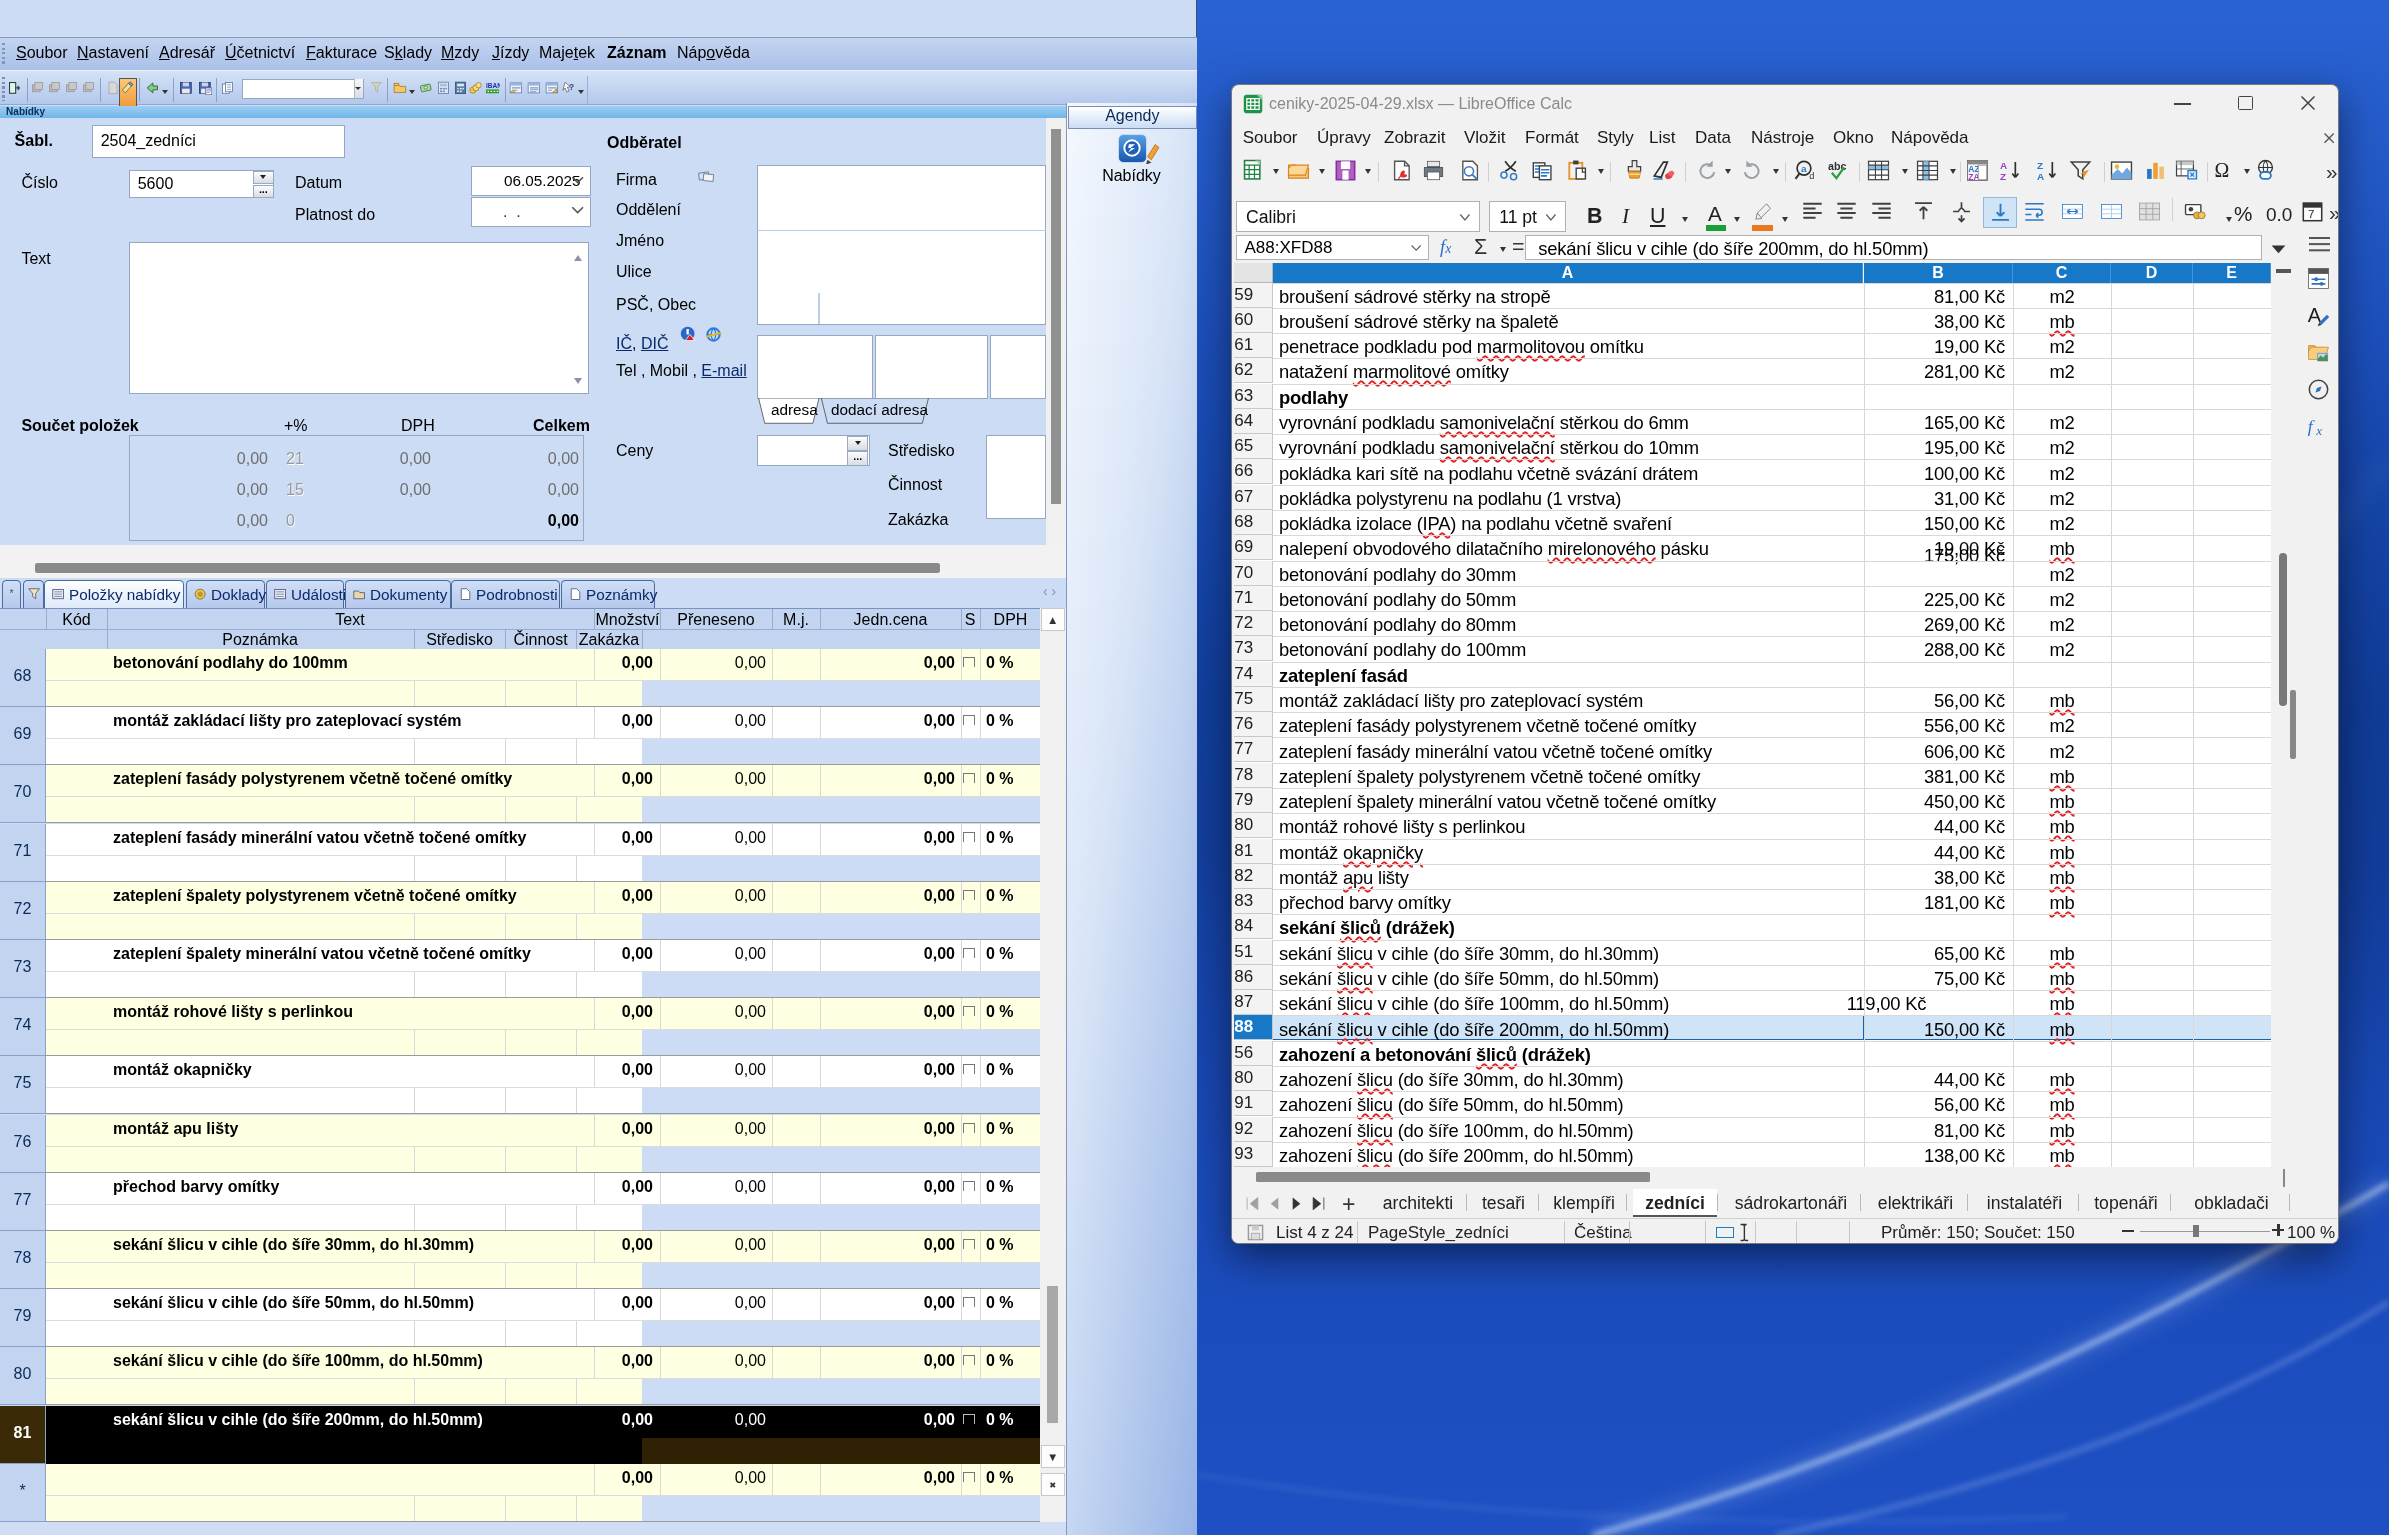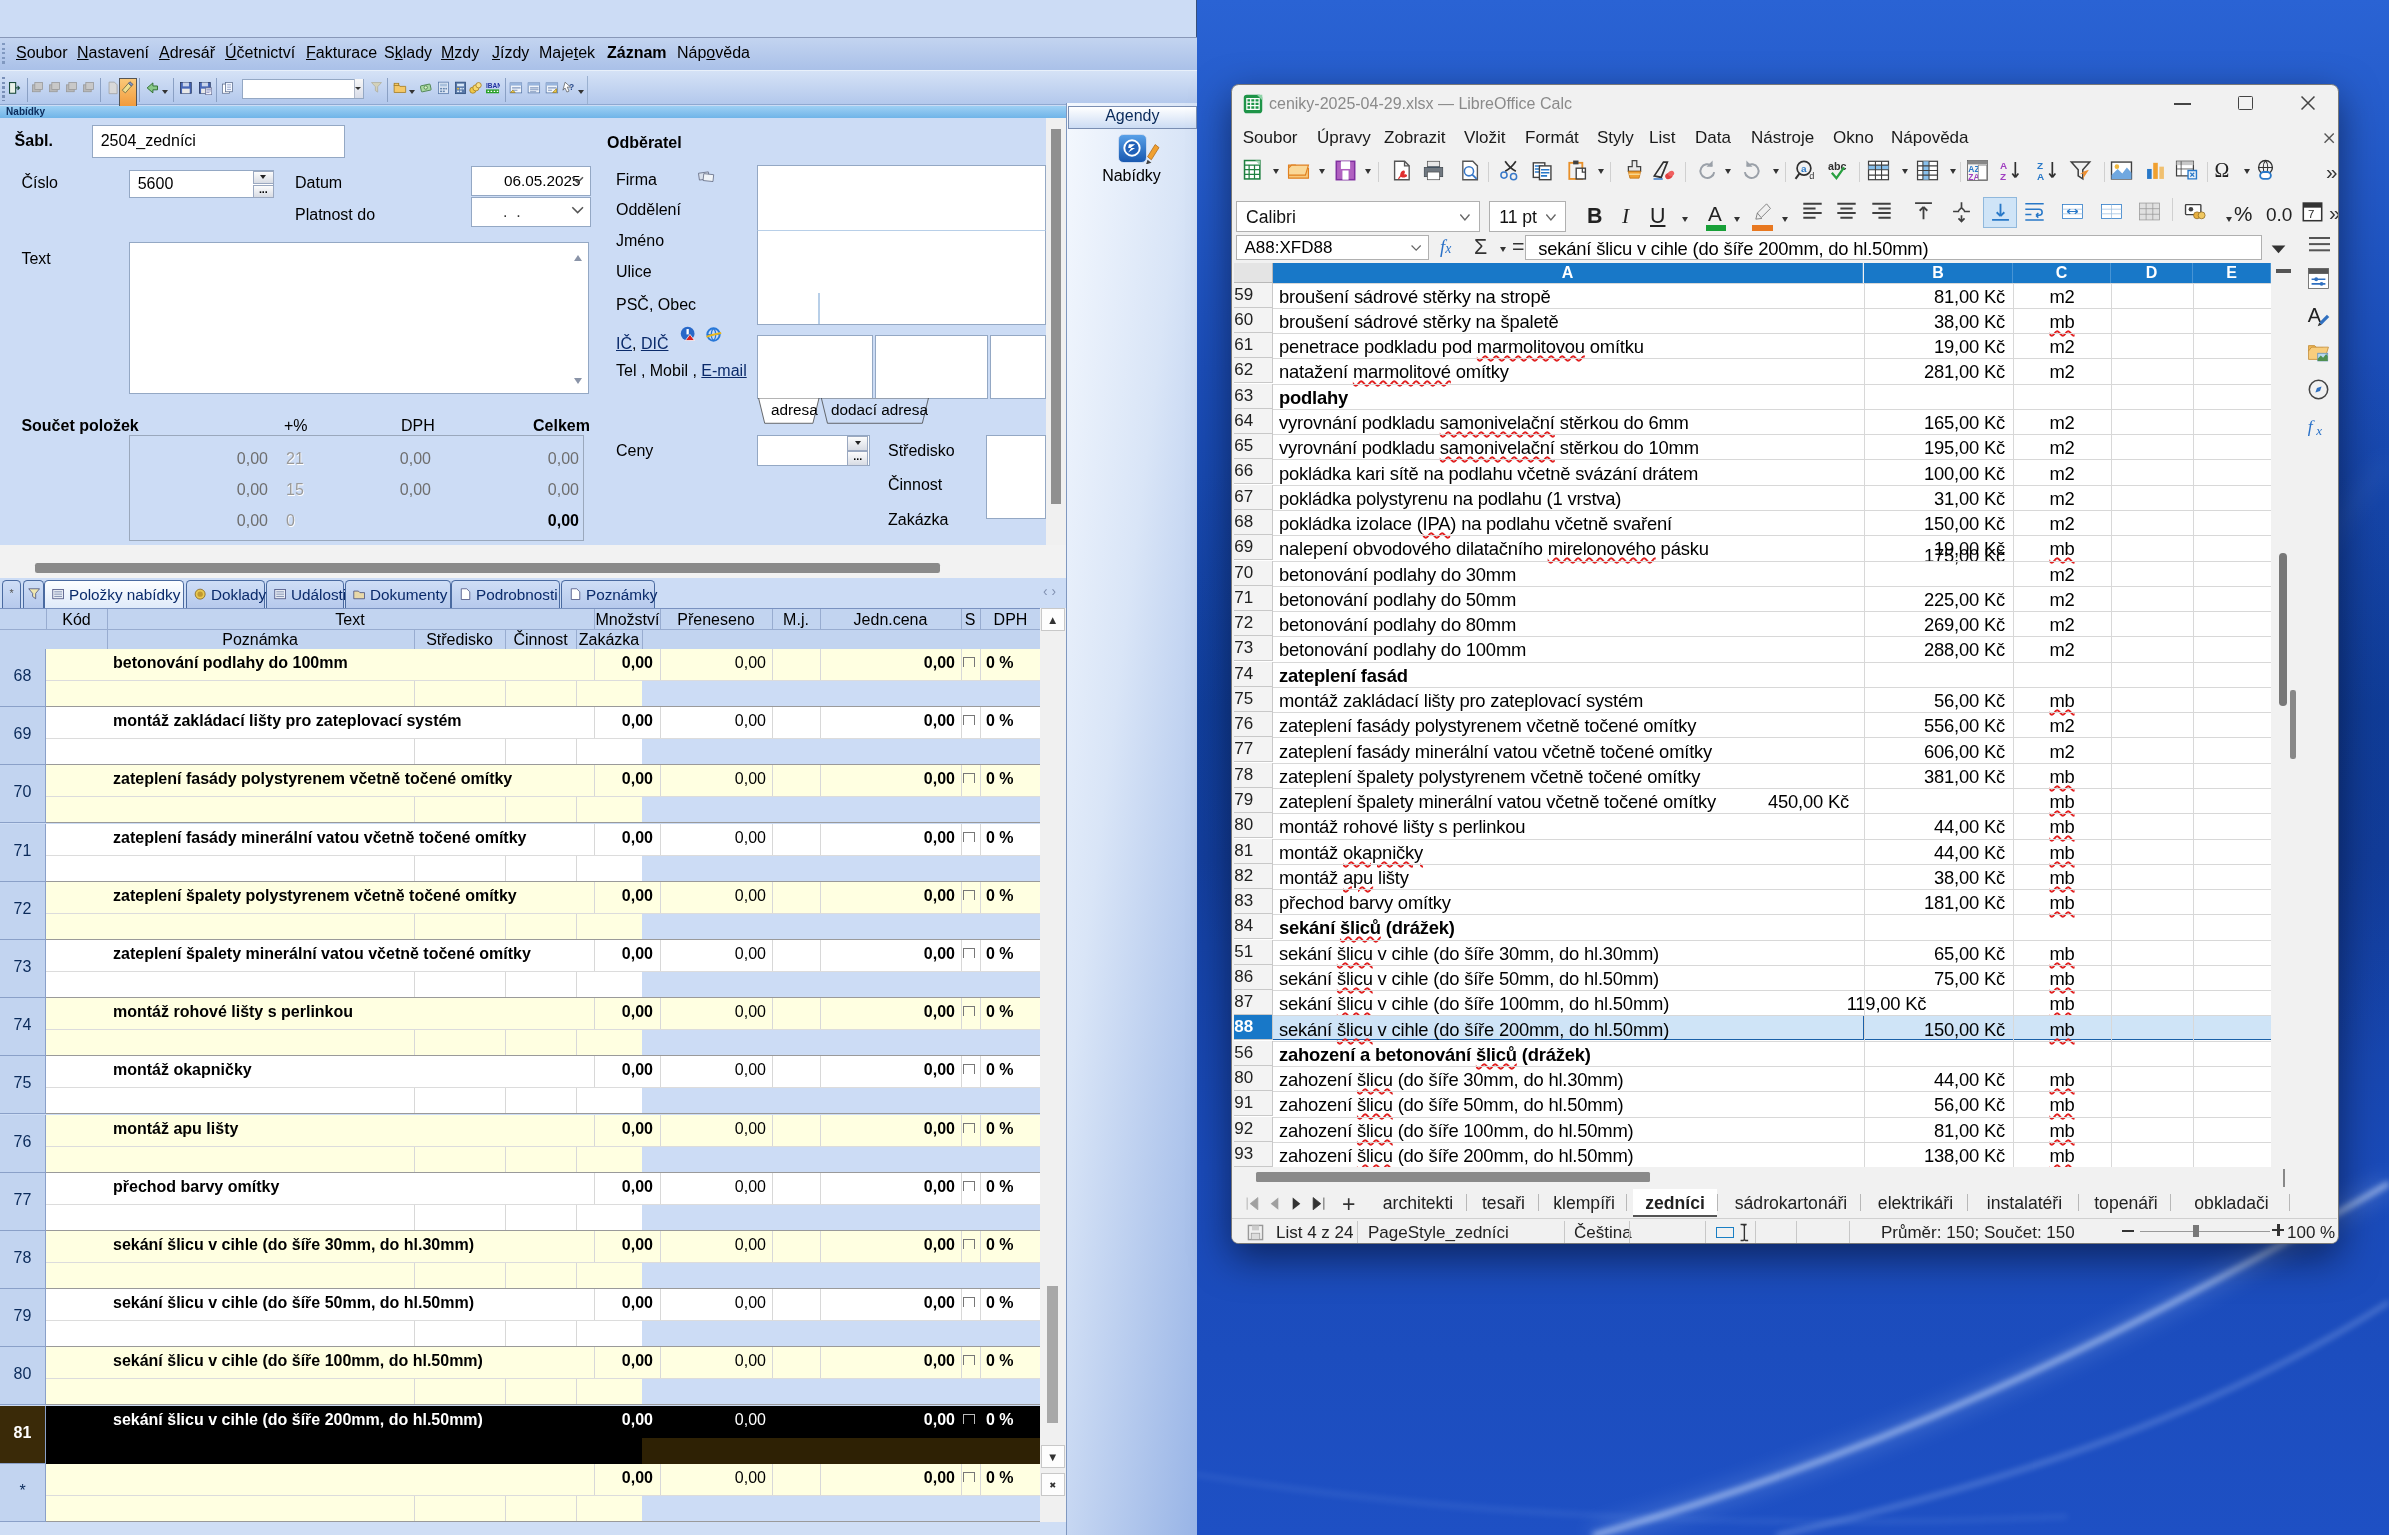--- a/index.html
+++ b/index.html
@@ -1176,21 +1176,21 @@
     <div class="rowhdr" style="top:678px;height:25px;">
       <div>78</div>
     </div>
     <div class="crow" style="left:47px;top:681px;">zateplení špalety polystyrenem včetně točené omítky</div>
     <div class="crow" style="left:536px;top:681px;width:237px;text-align:right;">381,00 Kč</div>
     <div class="crow" style="left:781px;top:681px;width:98px;text-align:center;"><span class="red">mb</span></div>
     <div class="rowhdr" style="top:703px;height:25px;">
       <div>79</div>
     </div>
     <div class="crow" style="left:47px;top:706px;">zateplení špalety minerální vatou včetně točené omítky</div>
-    <div class="crow" style="left:536px;top:706px;width:237px;">450,00 Kč</div>
+    <div class="crow" style="left:536px;top:706px;width:237px;text-align:right;">450,00 Kč</div>
     <div class="crow" style="left:781px;top:706px;width:98px;text-align:center;"><span class="red">mb</span></div>
     <div class="rowhdr" style="top:728px;height:25px;">
       <div>80</div>
     </div>
     <div class="crow" style="left:47px;top:731px;">montáž rohové lišty s perlinkou</div>
     <div class="crow" style="left:536px;top:731px;width:237px;text-align:right;">44,00 Kč</div>
     <div class="crow" style="left:781px;top:731px;width:98px;text-align:center;"><span class="red">mb</span></div>
     <div class="rowhdr" style="top:754px;height:25px;">
       <div>81</div>
     </div>

